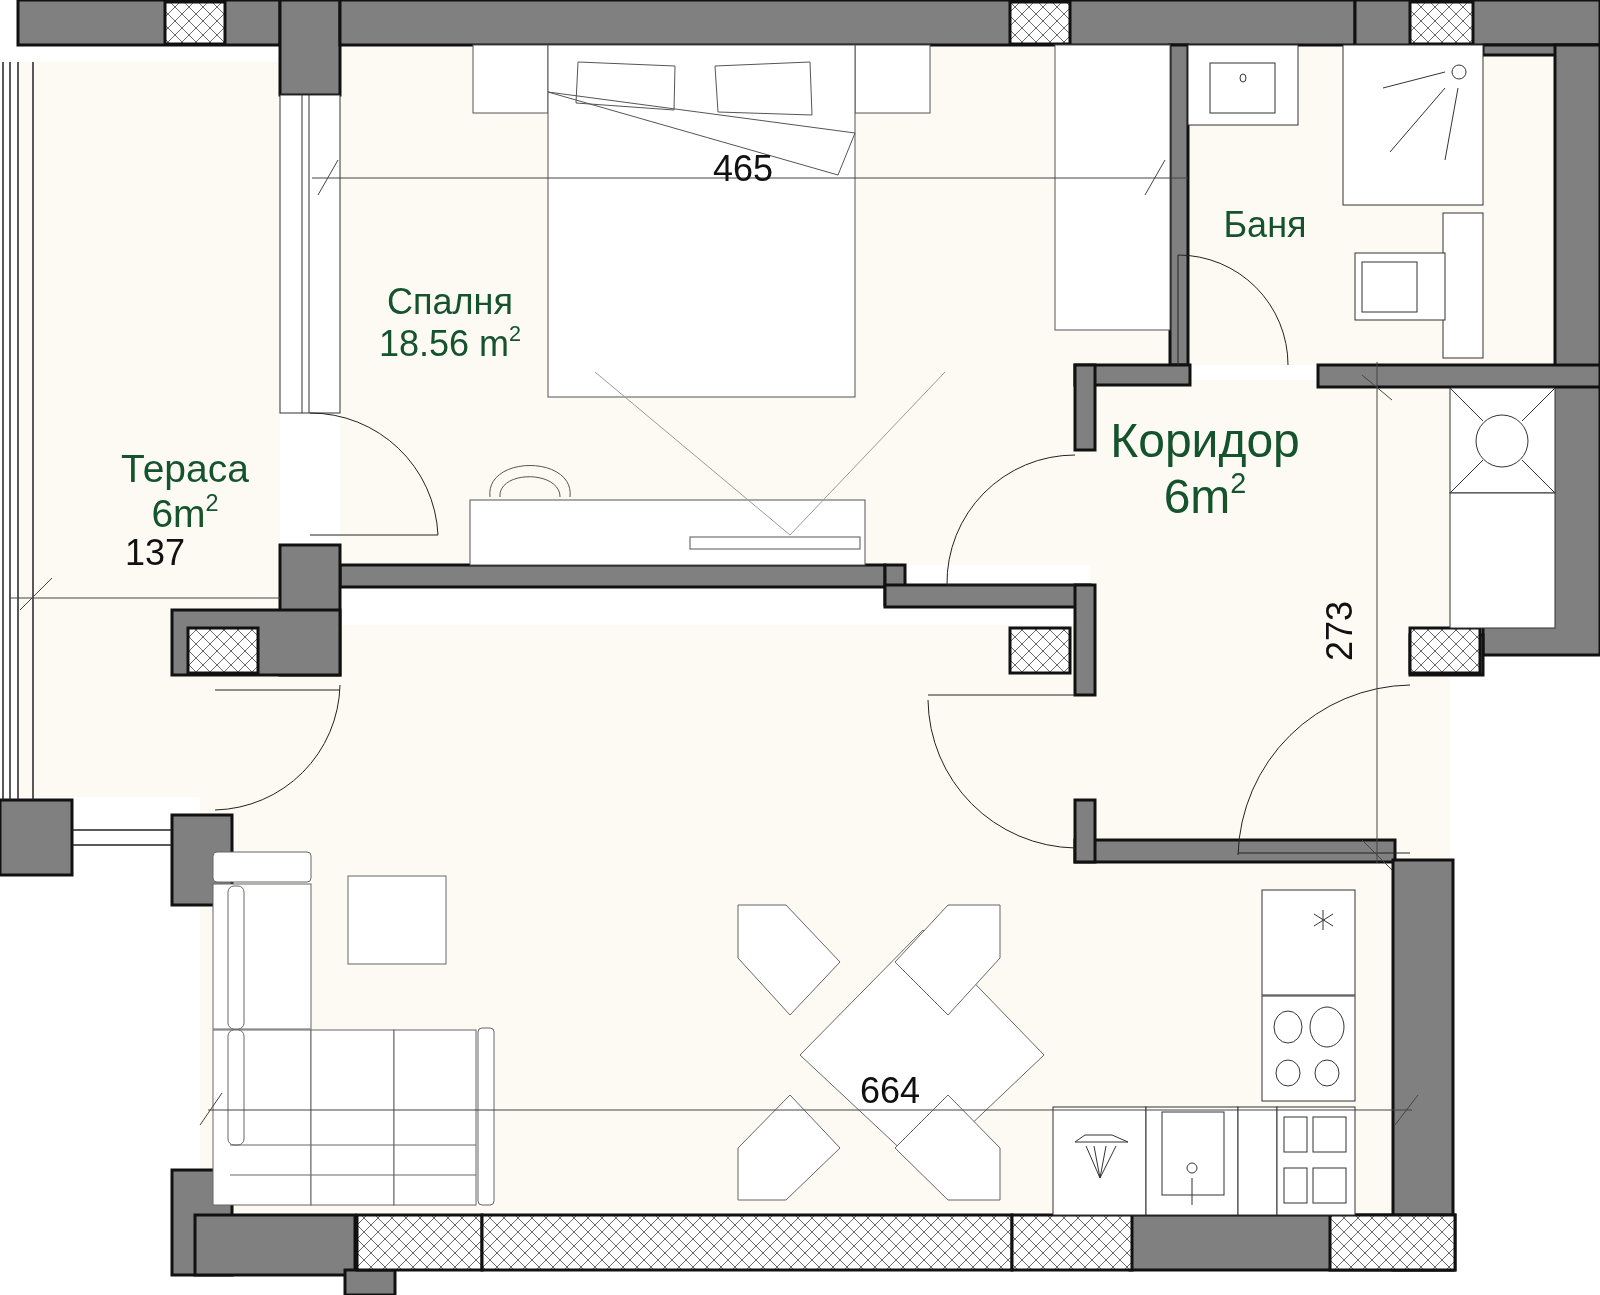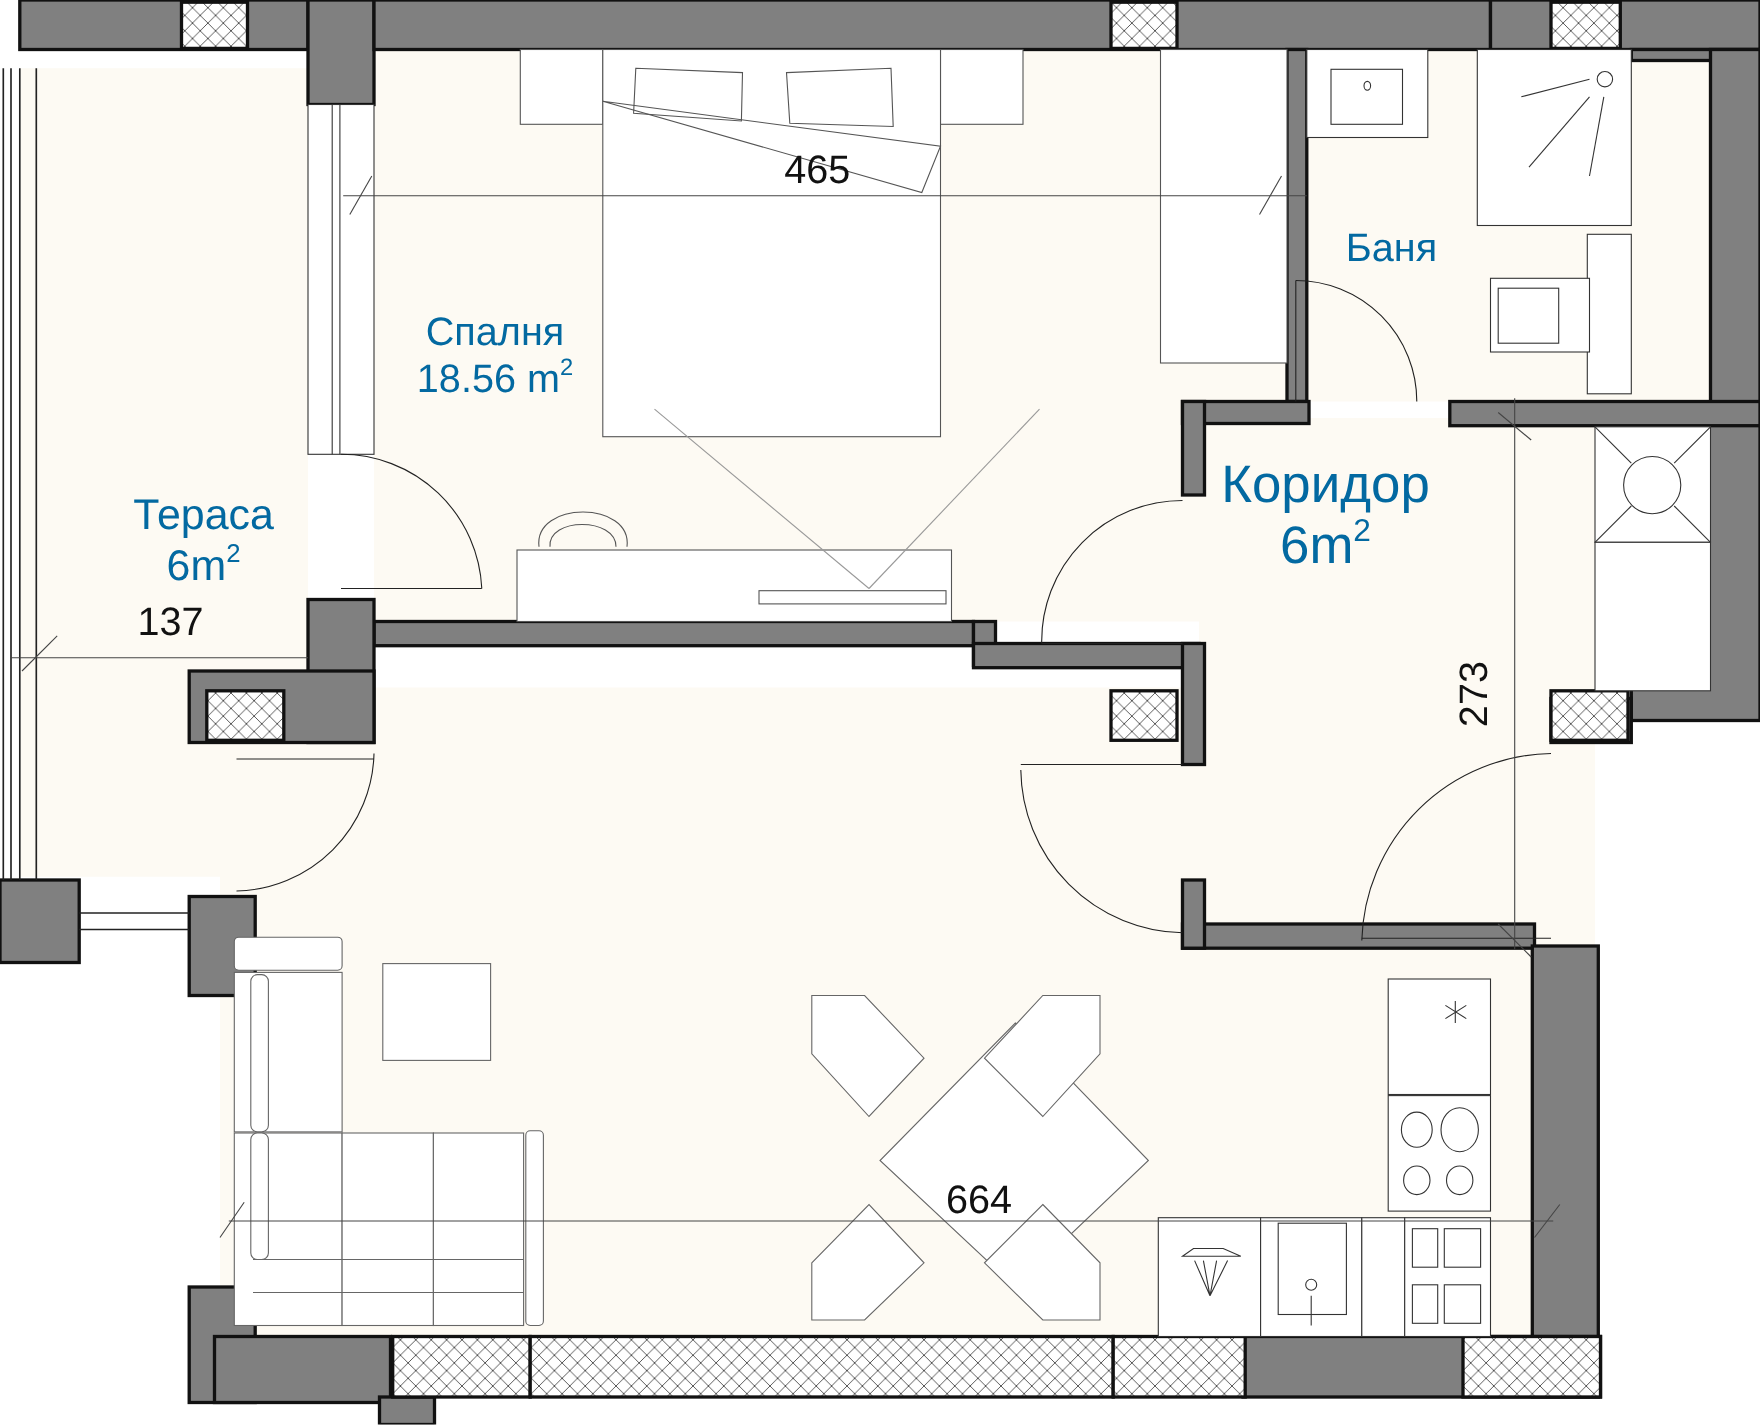--- a/index.html
+++ b/index.html
@@ -1,18 +1,18 @@
 <!DOCTYPE html>
 <html><head>
 <meta charset="utf-8">
 <style>
   html, body { margin: 0; padding: 0; background: #ffffff; }
   body { width: 1600px; height: 1295px; overflow: hidden; position: relative; font-family: "Liberation Sans", sans-serif; }
   #plan { position: absolute; left: 0; top: 0; }
-  .lbl { position: absolute; color: #0369a1; font-family: "Liberation Sans", sans-serif; text-align: center; line-height: 1.1; white-space: nowrap; }
+  .lbl { position: absolute; color: #14532d; font-family: "Liberation Sans", sans-serif; text-align: center; line-height: 1.1; white-space: nowrap; }
   .lbl sup { font-size: 0.6em; vertical-align: 0.7em; }
   .dim { position: absolute; color: #111; font-family: "Liberation Sans", sans-serif; font-size: 36px; white-space: nowrap; }
 </style>
 </head>
 <body>
 
 <svg id="plan" width="1600" height="1295" viewBox="0 0 1600 1295" xmlns="http://www.w3.org/2000/svg">
   <defs>
     <pattern id="hatch" width="14" height="14" patternUnits="userSpaceOnUse">
       <rect width="14" height="14" fill="#ffffff"></rect>
@@ -226,16 +226,16 @@
 </div>
 
 <div class="lbl" style="left:110px; top:448px; width:150px; font-size:39px;">
   <div>Тераса</div>
   <div><span>6</span><span>m</span><sup>2</sup></div>
 </div>
 
 <div class="lbl" style="left:470px; top:732px; width:400px; font-size:36px;">
 </div>
 
-<div class="dim" style="left:713px; top:133px;">465</div>
-<div class="dim" style="left:125px; top:544px;">137</div>
+<div class="dim" style="left:713px; top:148px;">465</div>
+<div class="dim" style="left:125px; top:532px;">137</div>
 <div class="dim" style="left:1310px; top:610px; transform: rotate(-90deg); transform-origin: center;">273</div>
 <div class="dim" style="left:860px; top:1070px;">664</div>
 
 </body></html>

